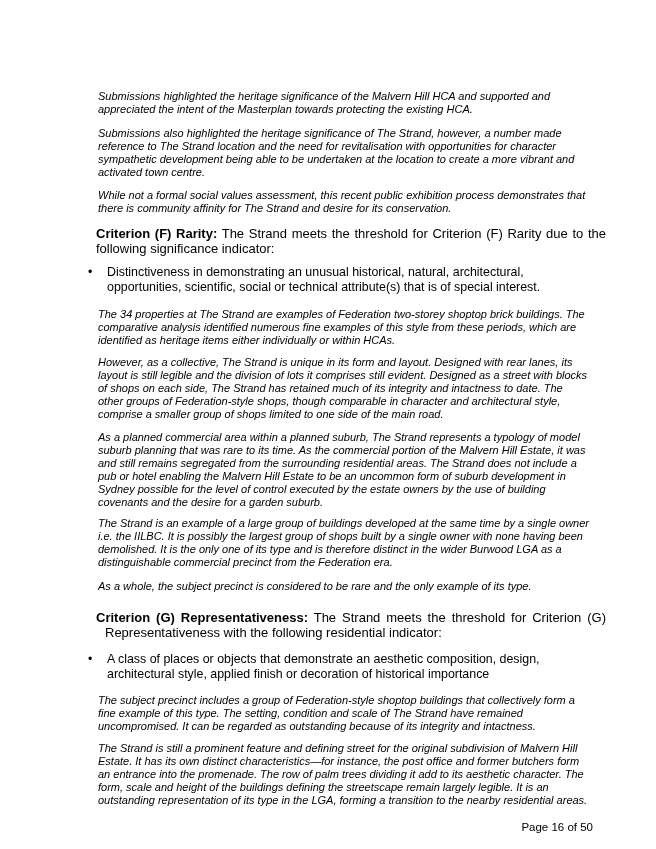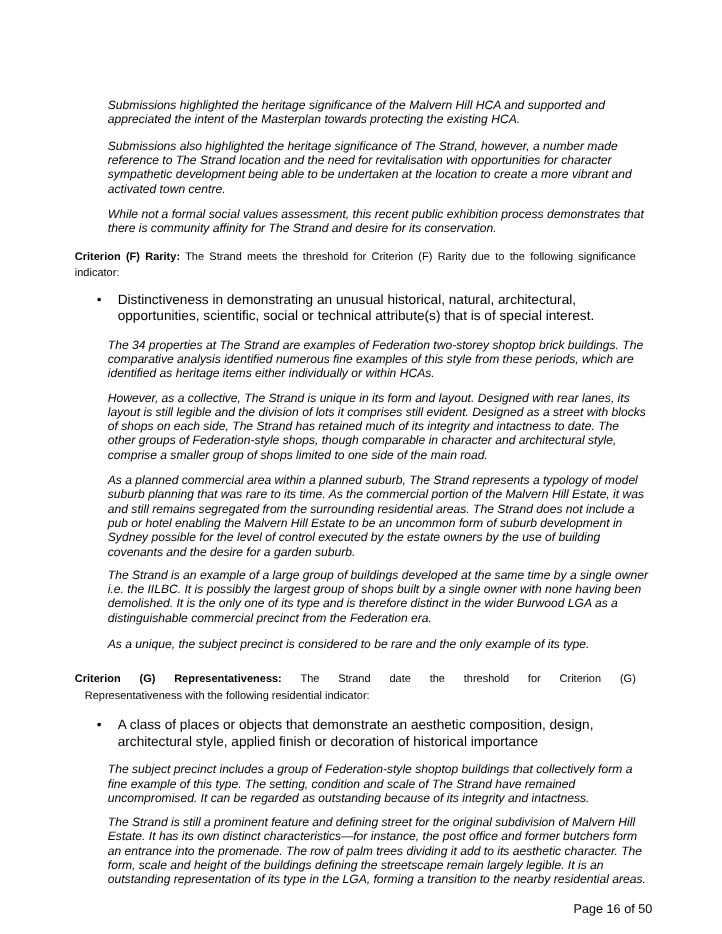--- a/index.html
+++ b/index.html
@@ -1,20 +1,20 @@
 <!DOCTYPE html>
 <html><head>
 <meta charset="utf-8">
 <style>
   html, body { margin: 0; padding: 0; background: #ffffff; }
   body { width: 656px; height: 849px; position: relative; overflow: hidden;
          font-family: "Liberation Sans", sans-serif; color: #000; }
   .it { position: absolute; left: 98px; width: 492px; font-style: italic;
         font-size: 11px; line-height: 12.9px; margin: 0; text-align: left; }
-  .body { position: absolute; left: 68px; width: 510px; font-size: 10px;
+  .body { position: absolute; left: 96px; width: 510px; font-size: 13px;
           line-height: 15px; margin: 0; text-align: justify; }
   .body b { font-weight: bold; }
   .bullet-row { position: absolute; left: 88px; width: 506px; font-size: 12.4px; line-height: 15px; }
   .bullet-dot { position: absolute; left: 0; top: 0; }
   .bullet-text { position: absolute; left: 19px; width: 487px; top: 0; }
   .footer { position: absolute; right: 63px; top: 821px; font-size: 11.5px; }
   .indent-g { display: inline-block; padding-left: 9px; }
 </style>
 </head>
 <body>
@@ -27,23 +27,23 @@
 
 <div class="bullet-row" style="top:265px;">
   <span class="bullet-dot">•</span>
   <span class="bullet-text">Distinctiveness in demonstrating an unusual historical, natural, architectural, opportunities, scientific, social or technical attribute(s) that is of special interest.</span>
 </div>
 
 <p class="it" style="top:308px;">The 34 properties at The Strand are examples of Federation two-storey shoptop brick buildings. The comparative analysis identified numerous fine examples of this style from these periods, which are identified as heritage items either individually or within HCAs.</p>
 <p class="it" style="top:356px;">However, as a collective, The Strand is unique in its form and layout. Designed with rear lanes, its layout is still legible and the division of lots it comprises still evident. Designed as a street with blocks of shops on each side, The Strand has retained much of its integrity and intactness to date. The other groups of Federation-style shops, though comparable in character and architectural style, comprise a smaller group of shops limited to one side of the main road.</p>
 <p class="it" style="top:431px;">As a planned commercial area within a planned suburb, The Strand represents a typology of model suburb planning that was rare to its time. As the commercial portion of the Malvern Hill Estate, it was and still remains segregated from the surrounding residential areas. The Strand does not include a pub or hotel enabling the Malvern Hill Estate to be an uncommon form of suburb development in Sydney possible for the level of control executed by the estate owners by the use of building covenants and the desire for a garden suburb.</p>
 <p class="it" style="top:517px;">The Strand is an example of a large group of buildings developed at the same time by a single owner i.e. the IILBC. It is possibly the largest group of shops built by a single owner with none having been demolished. It is the only one of its type and is therefore distinct in the wider Burwood LGA as a distinguishable commercial precinct from the Federation era.</p>
-<p class="it" style="top:580px;">As a unique, the subject precinct is considered to be rare and the only example of its type.</p>
+<p class="it" style="top:580px;">As a whole, the subject precinct is considered to be rare and the only example of its type.</p>
 
-<p class="body" style="top:610px; text-align:justify; text-align-last:justify;"><b>Criterion (G) Representativeness:</b><span> The Strand date the threshold for Criterion (G)</span></p>
+<p class="body" style="top:610px; text-align:justify; text-align-last:justify;"><b>Criterion (G) Representativeness:</b><span> The Strand meets the threshold for Criterion (G)</span></p>
 <p class="body" style="top:625px;"><span class="indent-g">Representativeness with the following residential indicator:</span></p>
 
 <div class="bullet-row" style="top:652px;">
   <span class="bullet-dot">•</span>
   <span class="bullet-text">A class of places or objects that demonstrate an aesthetic composition, design, architectural style, applied finish or decoration of historical importance</span>
 </div>
 
 <p class="it" style="top:694px;">The subject precinct includes a group of Federation-style shoptop buildings that collectively form a fine example of this type. The setting, condition and scale of The Strand have remained uncompromised. It can be regarded as outstanding because of its integrity and intactness.</p>
 <p class="it" style="top:742px;">The Strand is still a prominent feature and defining street for the original subdivision of Malvern Hill Estate. It has its own distinct characteristics—for instance, the post office and former butchers form an entrance into the promenade. The row of palm trees dividing it add to its aesthetic character. The form, scale and height of the buildings defining the streetscape remain largely legible. It is an outstanding representation of its type in the LGA, forming a transition to the nearby residential areas.</p>
 

